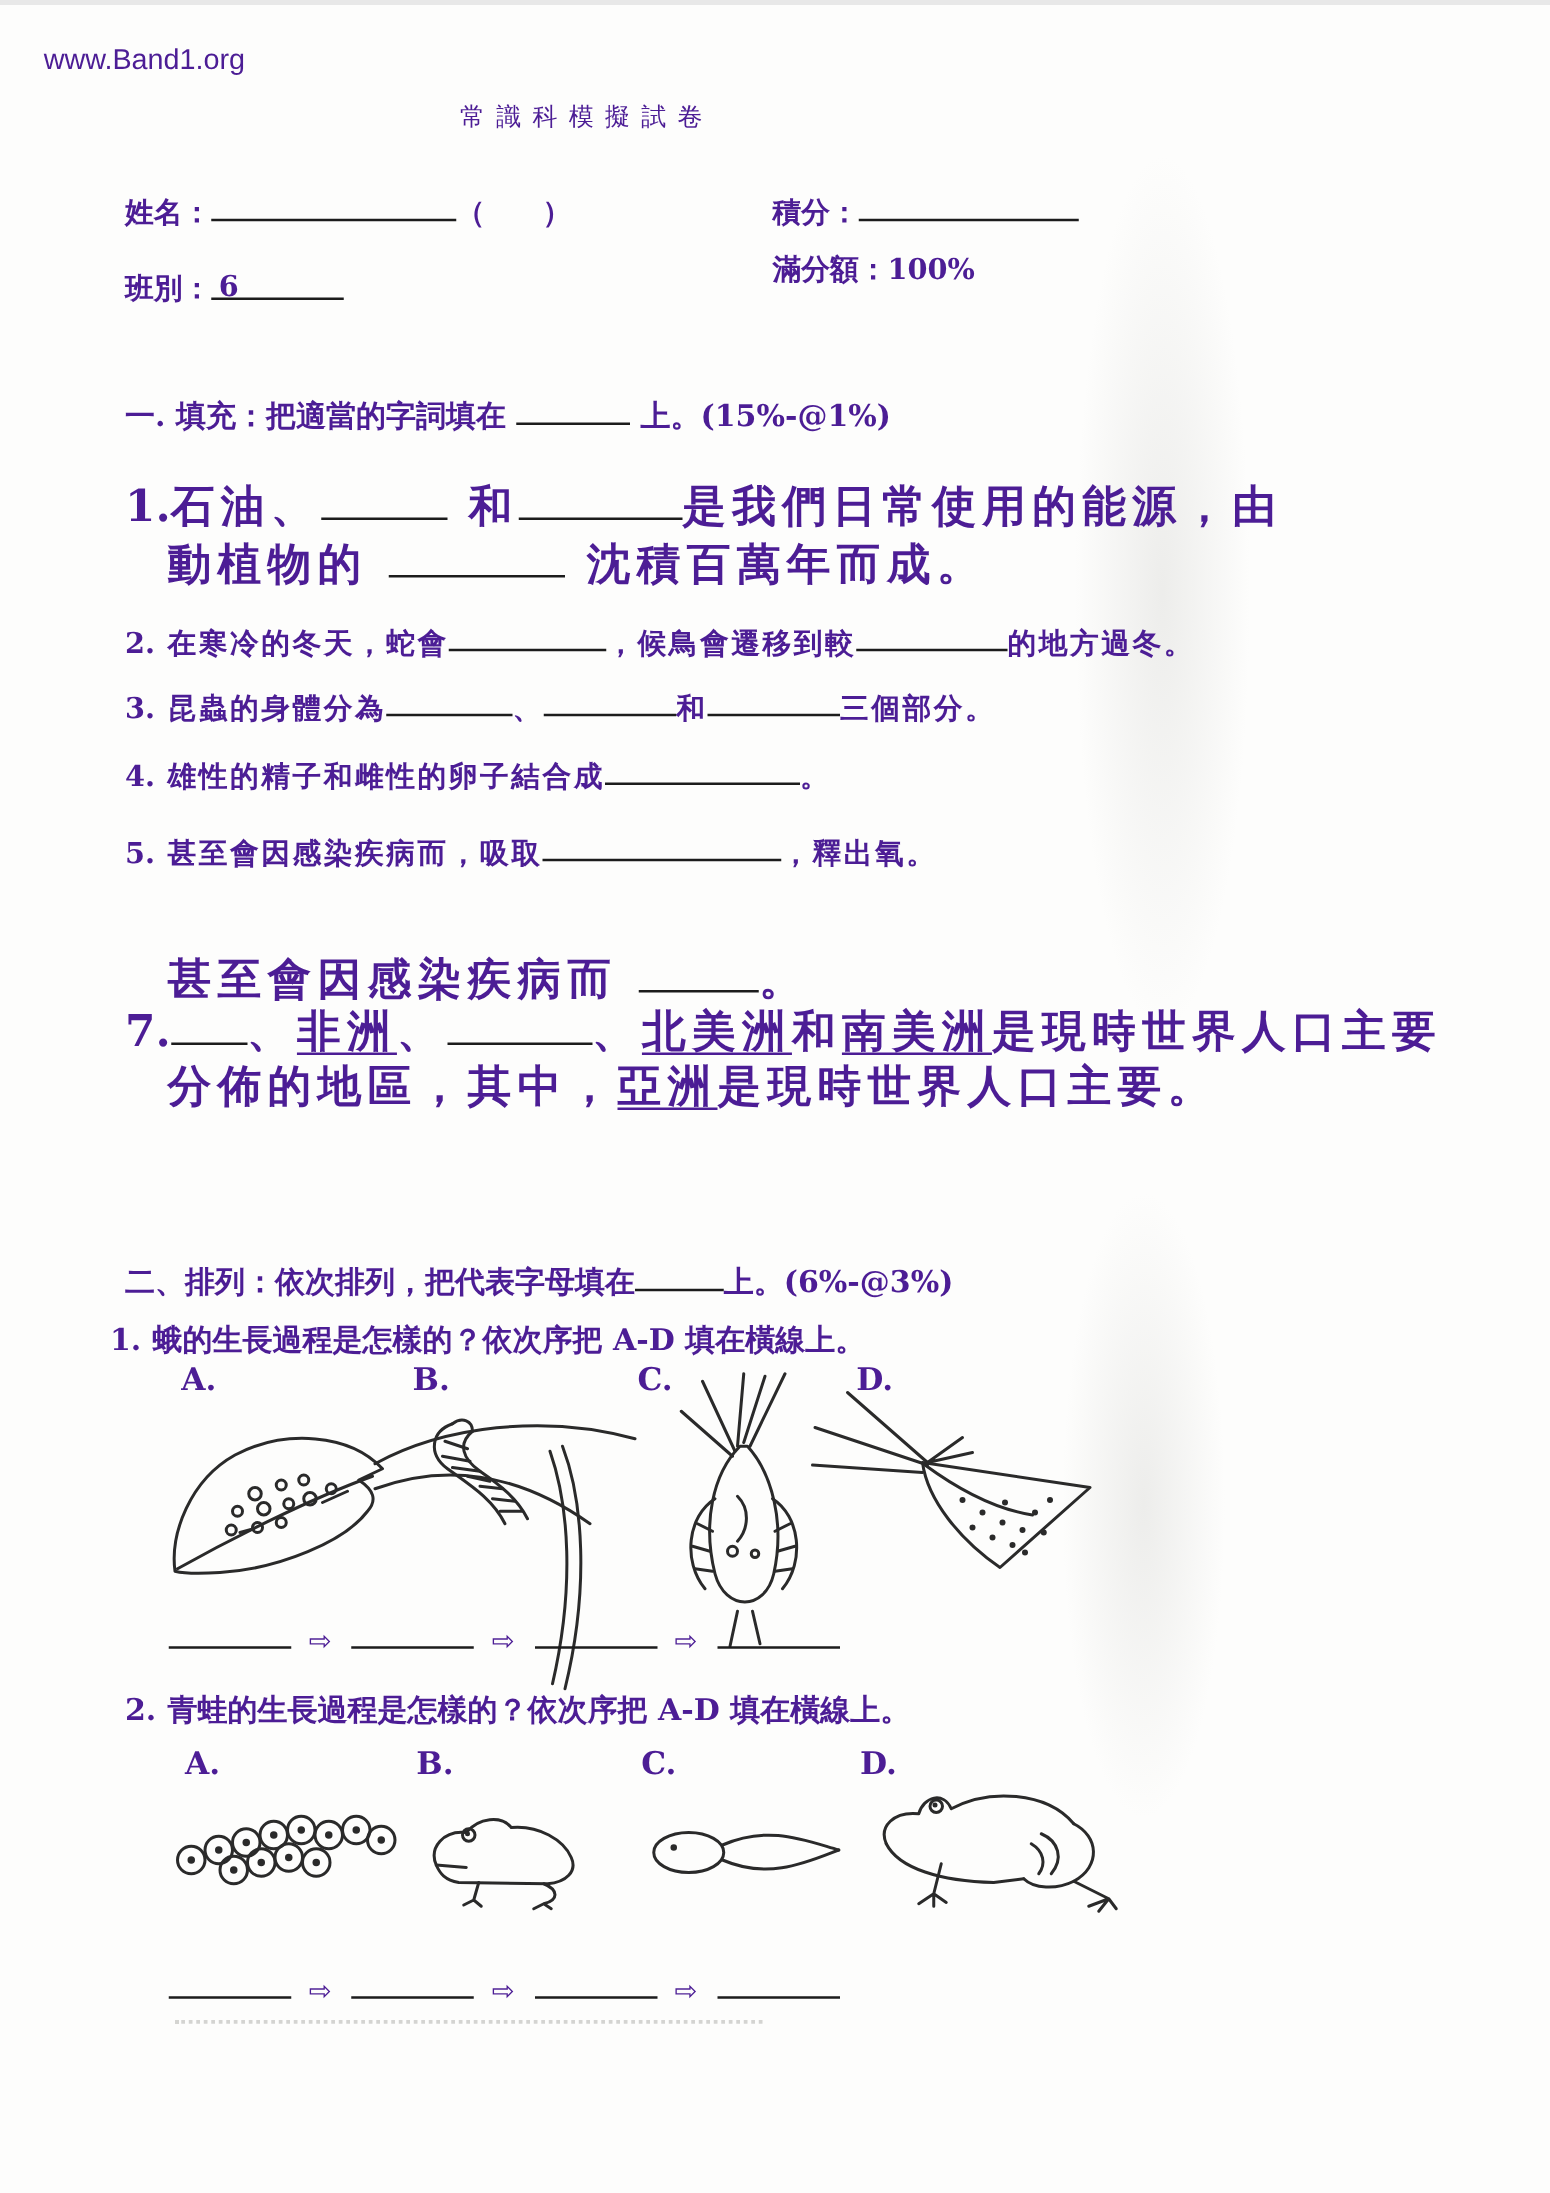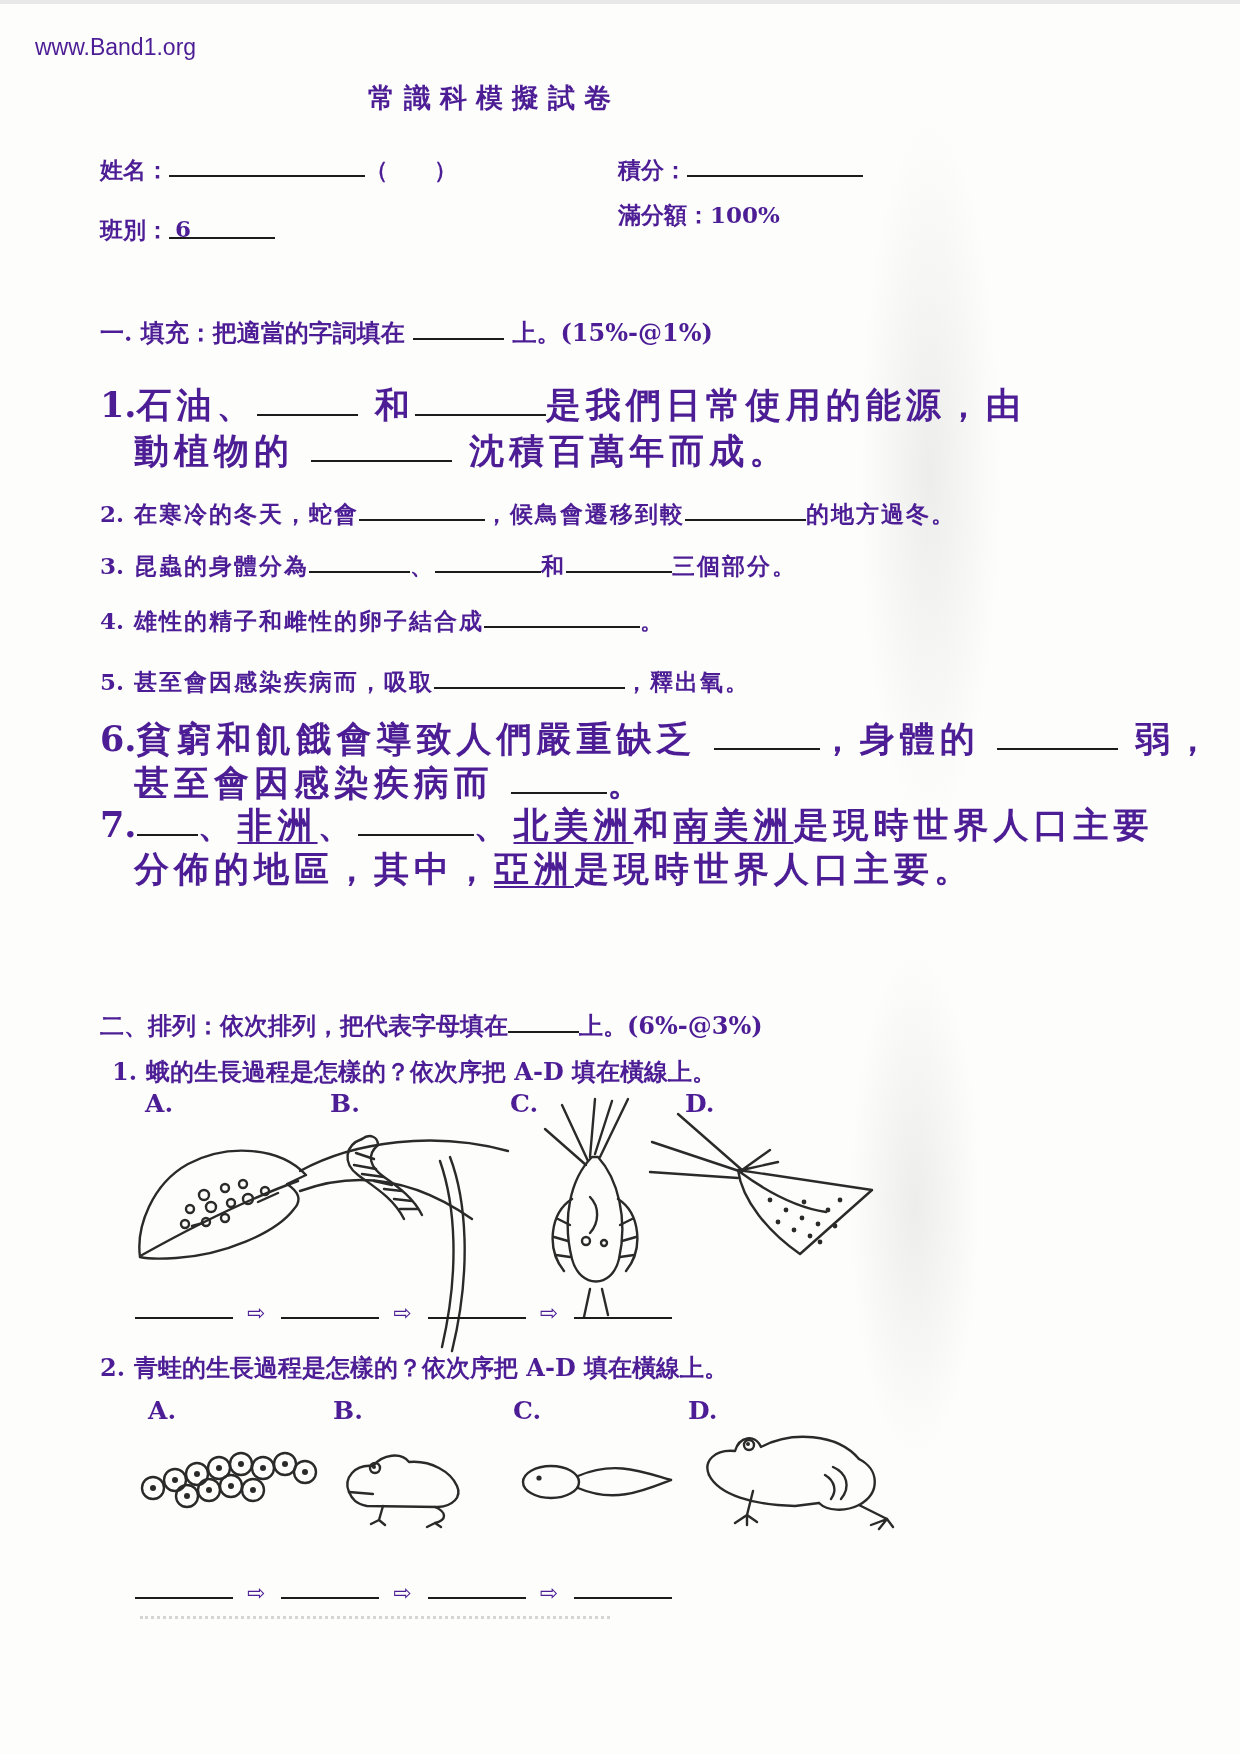--- a/index.html
+++ b/index.html
@@ -5,21 +5,21 @@
   html,body{margin:0;padding:0;background:#e8e8e8;}
   #page{position:relative;width:1240px;height:1754px;margin:4px auto;background:#fdfdfc;
         font-family:"DejaVu Serif","Liberation Serif",serif;color:#4c1d95;overflow:hidden;}
   .abs{position:absolute;white-space:nowrap;}
   .sans{font-family:"Liberation Sans","DejaVu Sans",sans-serif;}
   .seg{font-weight:600;}
   .u{text-decoration:underline;text-underline-offset:5px;text-decoration-thickness:2px;}
   .blank{display:inline-block;border-bottom:2px solid #1c1c1c;height:0.95em;
          vertical-align:baseline;transform:translateY(-1px);font-weight:600;padding-left:6px;}
   .arrow{font-family:"DejaVu Sans",sans-serif;font-weight:400;padding:0 14px;font-size:0.95em;}
-  .title{font-size:27px;font-weight:700;letter-spacing:9px;}
+  .title{font-size:20px;font-weight:400;letter-spacing:9px;}
   .hline{font-size:23px;}
   .sec-head{font-size:24px;}
   .q-norm{font-size:23px;letter-spacing:2px;}
   .q-big{font-size:35px;letter-spacing:5px;}
   .qnum{display:inline-block;min-width:34px;font-weight:600;letter-spacing:0;}
   .opt{font-size:25px;font-weight:600;}
   svg{position:absolute;overflow:visible;}
   .sketch{stroke:#2a2a2a;stroke-width:2.4;fill:none;stroke-linecap:round;stroke-linejoin:round;}
   .dotfill{fill:#2a2a2a;stroke:none;}
   .ghost{position:absolute;background:radial-gradient(closest-side,#d9d9d6,transparent);opacity:.45;}
@@ -57,33 +57,30 @@
   </div>
 
   <div class="abs q-norm" style="left:100px;top:601px;">
     <span class="qnum">4.</span><span><span class="seg">雄性的精子和雌性的卵子結合成</span><span class="blank" style="width: 150px;"></span><span class="seg">。</span></span>
   </div>
 
   <div class="abs q-norm" style="left:100px;top:662px;">
     <span class="qnum">5.</span><span><span class="seg">甚至會因感染疾病而，吸取</span><span class="blank" style="width: 185px;"></span><span class="seg">，釋出氧。</span></span>
   </div>
 
-  <div class="abs q-big" style="left:100px;top:712px;">
-    <span class="qnum">6.</span><span><span class="seg">貧窮和飢餓會導致人們嚴重缺乏 </span><span class="blank" style="width: 100px;"></span><span class="seg">，身體的 </span><span class="blank" style="width: 115px;"></span><span class="seg"> 弱，</span></span>
-  </div>
   <div class="abs q-big" style="left:134px;top:756px;"><span class="seg">甚至會因感染疾病而 </span><span class="blank" style="width: 90px;"></span><span class="seg">。</span></div>
 
   <div class="abs q-big" style="left:100px;top:798px;">
     <span class="qnum">7.</span><span><span class="blank" style="width: 55px;"></span><span class="seg">、</span><span class="seg u">非洲</span><span class="seg">、</span><span class="blank" style="width: 110px;"></span><span class="seg">、</span><span class="seg u">北美洲</span><span class="seg">和</span><span class="seg u">南美洲</span><span class="seg">是現時世界人口主要</span></span>
   </div>
   <div class="abs q-big" style="left:134px;top:842px;"><span class="seg">分佈的地區，其中，</span><span class="seg u">亞洲</span><span class="seg">是現時世界人口主要。</span></div>
 
   <div class="abs sec-head seg" style="left:100px;top:1005px;"><span class="seg">二、排列：依次排列，把代表字母填在</span><span class="blank" style="width: 65px;"></span><span class="seg">上。(6%-@3%)</span></div>
 
-  <div class="abs sec-head" style="left:112px;top:1052px;">
+  <div class="abs sec-head" style="left:88px;top:1052px;">
     <span class="qnum seg">1.</span><span class="seg">蛾的生長過程是怎樣的？依次序把 A-D 填在橫線上。</span>
   </div>
   <span class="abs opt" style="left:145px;top:1085px;">A.</span>
   <span class="abs opt" style="left:330px;top:1085px;">B.</span>
   <span class="abs opt" style="left:510px;top:1085px;">C.</span>
   <span class="abs opt" style="left:685px;top:1085px;">D.</span>
 
   <svg style="left:130px;top:1135px;" width="185" height="140" viewBox="0 0 185 140">
     <path class="sketch" d="M10 118 C 6 88, 22 45, 58 25 C 98 4, 150 8, 176 36 L 157 45 C 169 53, 172 61, 164 70 C 146 94, 94 116, 46 119 C 31 120, 18 120, 10 118 Z"></path>
     <path class="sketch" d="M12 116 C 55 92, 118 60, 168 42"></path>

